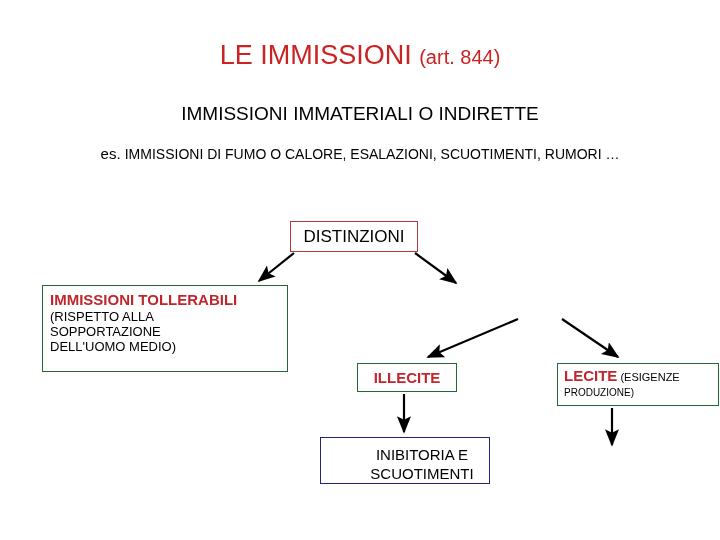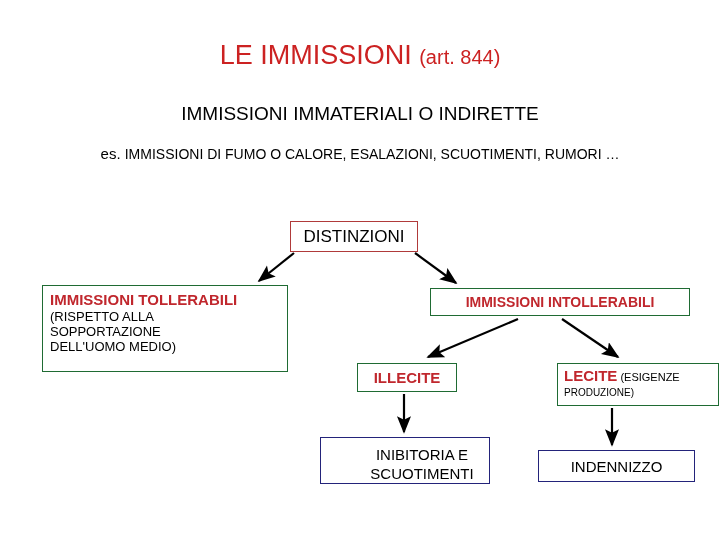--- a/index.html
+++ b/index.html
@@ -185,35 +185,29 @@
     <span class="txt hd t-red">IMMISSIONI TOLLERABILI</span>
     <span class="txt bd t-black">(RISPETTO ALLA</span>
     <span class="txt bd t-black">SOPPORTAZIONE</span>
     <span class="txt bd t-black">DELL'UOMO MEDIO)</span>
   </div>
 
   <div class="box b-red" id="box-distinzioni">
     <span class="txt t-black">DISTINZIONI</span>
   </div>
 
-  <div class="box b-green" id="box-intollerabili">
-    <span class="txt t-red">IMMISSIONI INTOLLERABILI</span>
-  </div>
 
   <div class="box b-green" id="box-illecite">
     <span class="txt t-red">ILLECITE</span>
   </div>
 
   <div class="box b-green" id="box-lecite">
     <span class="txt l1 t-red"><span>LECITE</span><span class="paren"> (ESIGENZE</span></span>
     <span class="txt l2">PRODUZIONE)</span>
   </div>
 
   <div class="box b-navy" id="box-inibitoria">
     <span class="txt t-black">INIBITORIA E</span>
     <span class="txt t-black">SCUOTIMENTI</span>
   </div>
 
-  <div class="box b-navy" id="box-indennizzo">
-    <span class="txt t-black">INDENNIZZO</span>
-  </div>
 
 </div>
 
 </body></html>

